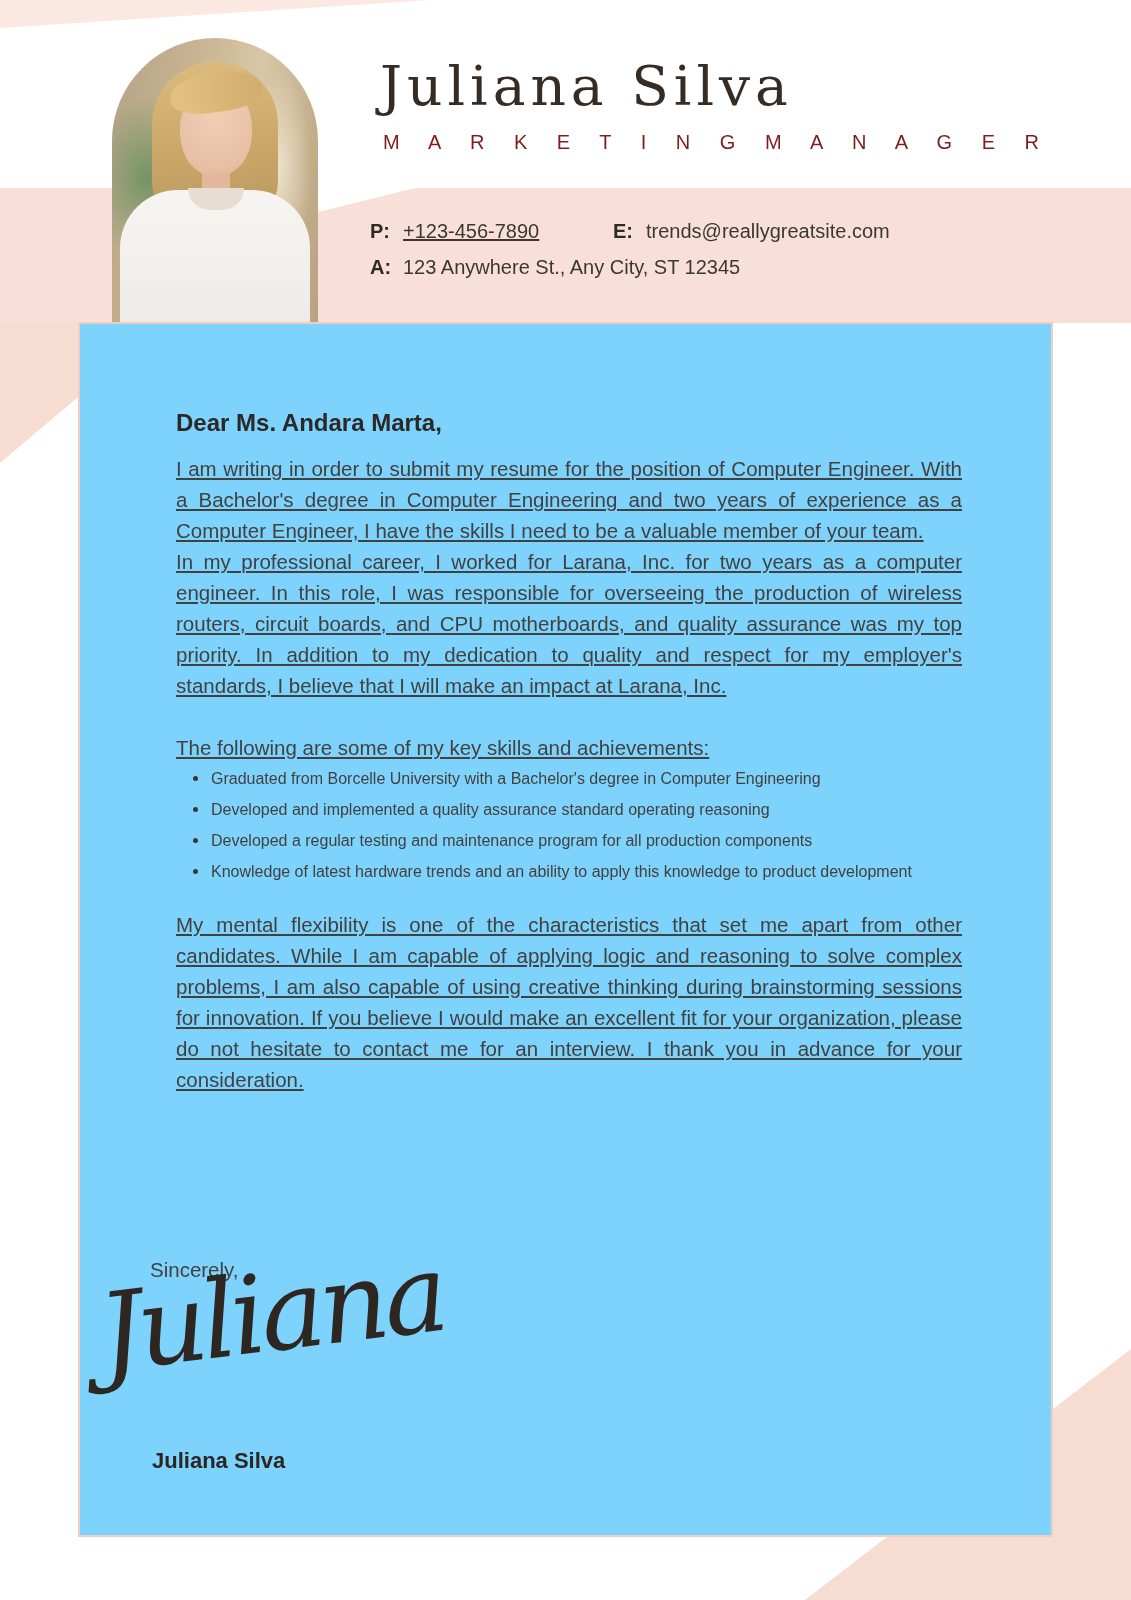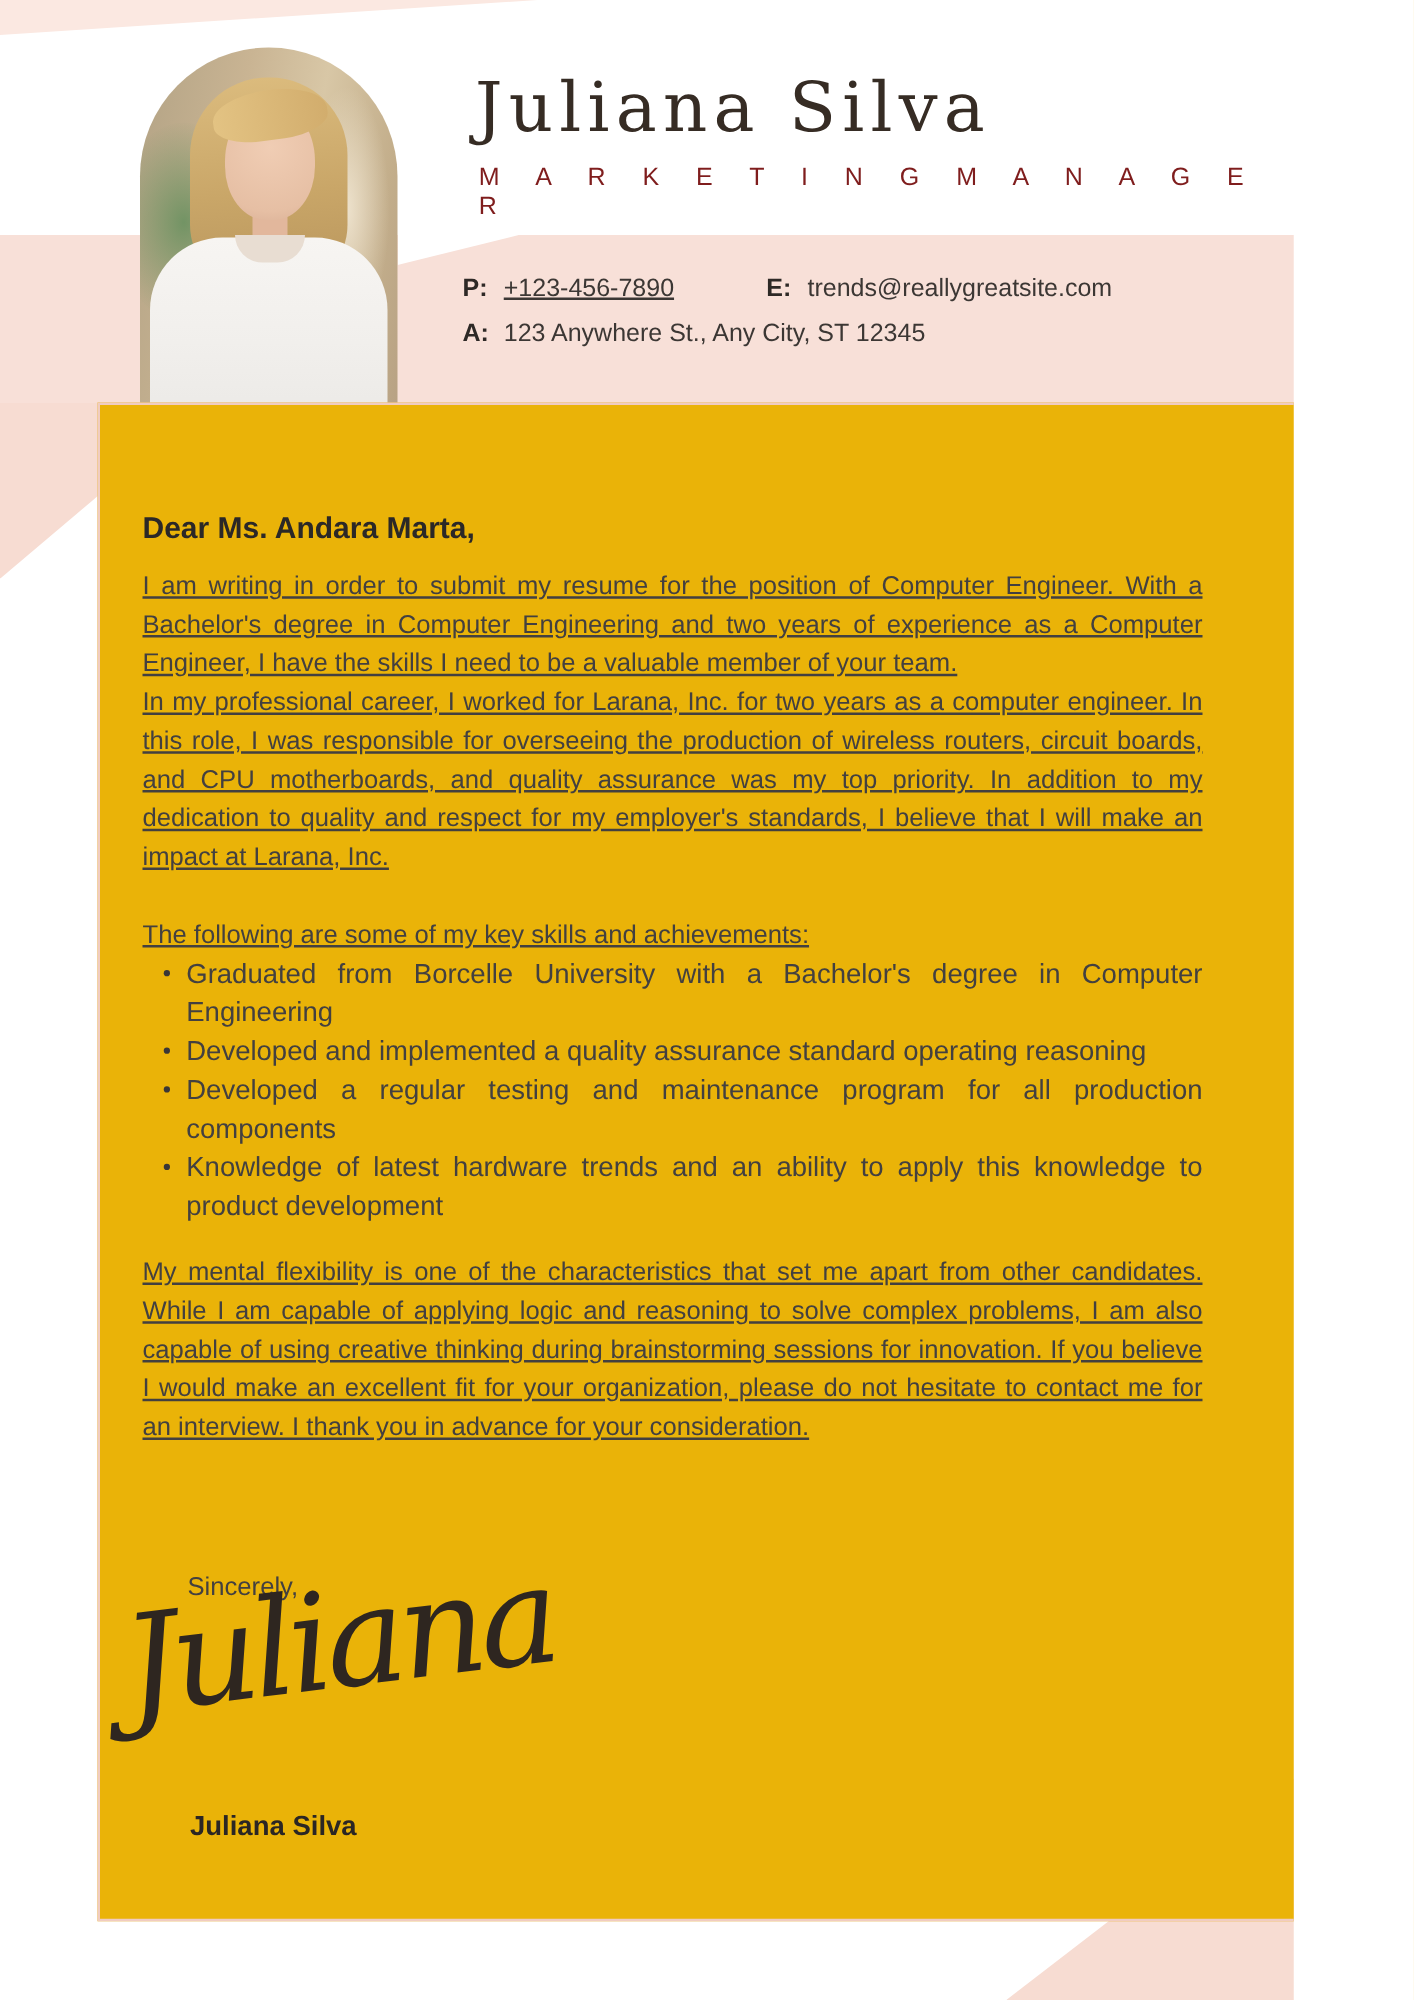--- a/index.html
+++ b/index.html
@@ -1,16 +1,16 @@
 <!DOCTYPE html>
 <html><head>
 <meta charset="utf-8">
 <style>
   html,body{margin:0;padding:0;background:#ffffff;}
-  .page{position:relative;width:1035px;height:1600px;background:#ffffff;overflow:hidden;
+  .page{position:relative;width:1131px;height:1600px;background:#ffffff;overflow:hidden;
         font-family:"Liberation Sans",sans-serif;}
   .deco{position:absolute;}
   .top-wedge{left:0;top:0;width:430px;height:28px;background:#fbe8e1;
              clip-path:polygon(0 0,100% 0,0 100%);}
   .band{left:0;top:188px;width:1131px;height:135px;background:#f8e0d8;}
   .band-notch{left:318px;top:188px;width:97px;height:24px;background:#ffffff;
               clip-path:polygon(0 0,100% 0,0 100%);}
   .left-shape{left:0;top:322px;width:115px;height:141px;background:#f7dcd2;
               clip-path:polygon(0 0,100% 0,100% 31%,0 100%);}
   .br-shape{left:805px;top:1349px;width:326px;height:251px;background:#f7dcd2;
@@ -48,32 +48,32 @@
         font-size:20px;letter-spacing:12px;color:#7f1d1d;}
 
   
   .contact{position:absolute;left:370px;top:220px;z-index:2;font-size:20px;color:#3c3734;}
   .contact .row{display:flex;align-items:baseline;height:36px;}
   .contact .lbl{font-weight:bold;color:#2e2926;width:33px;}
   .contact .val1{width:210px;text-decoration:underline;}
 
   
   .card{position:absolute;left:78px;top:322px;width:975px;height:1215px;z-index:3;
-        background:#eab308;border:2px solid #f0ccc1;box-sizing:border-box;
-        padding:0 89px 0 34px;}
+        background:#7dd3fc;border:2px solid #f0ccc1;box-sizing:border-box;
+        padding:0 89px 0 96px;}
   .card .greeting{margin-top:84px;font-size:24px;line-height:30px;font-weight:bold;color:#2b2827;}
   .card p{margin:0;font-size:20.5px;line-height:31px;color:#434040;
           text-align:justify;text-align-last:left;text-decoration:underline;}
   .card p.first{margin-top:15px;}
   .card p.intro{margin-top:31px;text-align:center;}
   .card ul{list-style:none;margin:0;padding:0;}
   .card li{display:flex;align-items:flex-start;}
   .card .dot{flex:0 0 5px;width:5px;height:5px;border-radius:50%;background:#3a3737;
              margin:13px 13px 0 17px;}
-  .card .li-text{flex:1;font-size:22px;line-height:31px;color:#434040;
+  .card .li-text{flex:1;font-size:16px;line-height:31px;color:#434040;
                  text-align:justify;text-align-last:left;}
   .card p.closing{margin-top:22px;}
   .sincerely{position:absolute;left:70px;top:934px;font-size:20.5px;color:#434040;text-align:right;}
   .signature{position:absolute;left:12px;top:948px;
              font-family:"DejaVu Serif",serif;font-style:italic;font-size:108px;
              letter-spacing:-5px;color:#2e2620;transform:rotate(-7deg);transform-origin:left top;
              white-space:nowrap;}
   .sig-name{position:absolute;left:72px;top:1124px;font-size:22px;font-weight:bold;color:#2b2624;}
 </style>
 </head>

